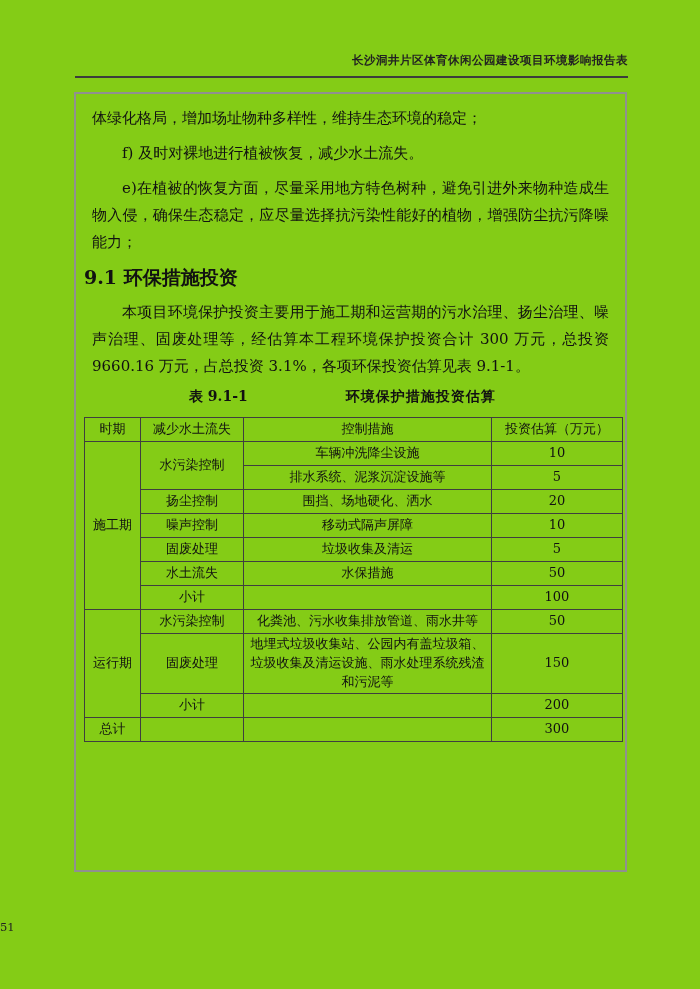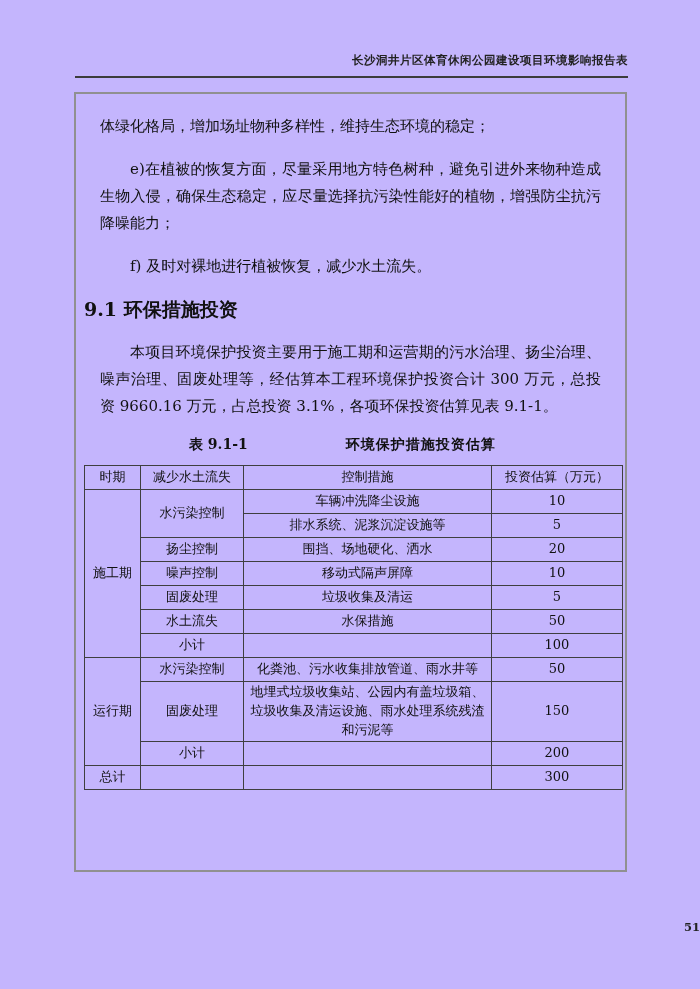--- a/index.html
+++ b/index.html
@@ -1,20 +1,20 @@
 <!DOCTYPE html>
 <html><head>
 <meta charset="utf-8">
 <style>
   html, body { margin: 0; padding: 0; background: #ffffff; }
   .page {
     position: relative;
     width: 700px;
     height: 989px;
-    background: #c4b5fd;
+    background: #84cc16;
     font-family: "DejaVu Serif", "Liberation Serif", serif;
     color: #1a1a1a;
     overflow: hidden;
   }
   .doc-header {
     position: absolute;
     top: 53px;
     left: 75px;
     width: 553px;
     text-align: right;
@@ -35,21 +35,21 @@
     position: absolute;
     top: 92px;
     left: 74px;
     width: 553px;
     height: 780px;
     box-sizing: border-box;
     border: 2px solid #909090;
     padding: 3px 8px 0 8px;
   }
   .body-para {
-    margin: 16px;
+    margin: 8px;
     font-size: 15px;
     line-height: 27px;
     text-align: justify;
     color: #111111;
   }
   .indent2 { text-indent: 2em; }
   .section-heading {
     margin: 0;
     font-size: 19px;
     line-height: 27px;
@@ -83,39 +83,38 @@
     font-weight: normal;
     line-height: 1.45;
     color: #111111;
     overflow: hidden;
   }
   .footer-page-number {
     position: absolute;
     top: 920px;
     left: 0;
     width: 700px;
-    text-align: right;
+    text-align: left;
     font-size: 11.5px;
     color: #222222;
-    font-weight: bold;
   }
 </style>
 </head>
 <body>
 
 <div class="page">
 
   <div class="doc-header">长沙洞井片区体育休闲公园建设项目环境影响报告表</div>
   <div class="header-rule"></div>
 
   <div class="content-box">
 
     <p class="body-para">体绿化格局，增加场址物种多样性，维持生态环境的稳定；</p>
+    <p class="body-para indent2">f) 及时对裸地进行植被恢复，减少水土流失。</p>
     <p class="body-para indent2">e)在植被的恢复方面，尽量采用地方特色树种，避免引进外来物种造成生物入侵，确保生态稳定，应尽量选择抗污染性能好的植物，增强防尘抗污降噪能力；</p>
-    <p class="body-para indent2">f) 及时对裸地进行植被恢复，减少水土流失。</p>
     <p class="section-heading">9.1 环保措施投资</p>
     <p class="body-para indent2">本项目环境保护投资主要用于施工期和运营期的污水治理、扬尘治理、噪声治理、固废处理等，经估算本工程环境保护投资合计 300 万元，总投资 9660.16 万元，占总投资 3.1%，各项环保投资估算见表 9.1-1。</p>
 
     <div class="table-caption">
       <span class="caption-label">表 9.1-1</span>
       <span class="caption-title">环境保护措施投资估算</span>
     </div>
 
     <table class="inv-table">
       <colgroup>

